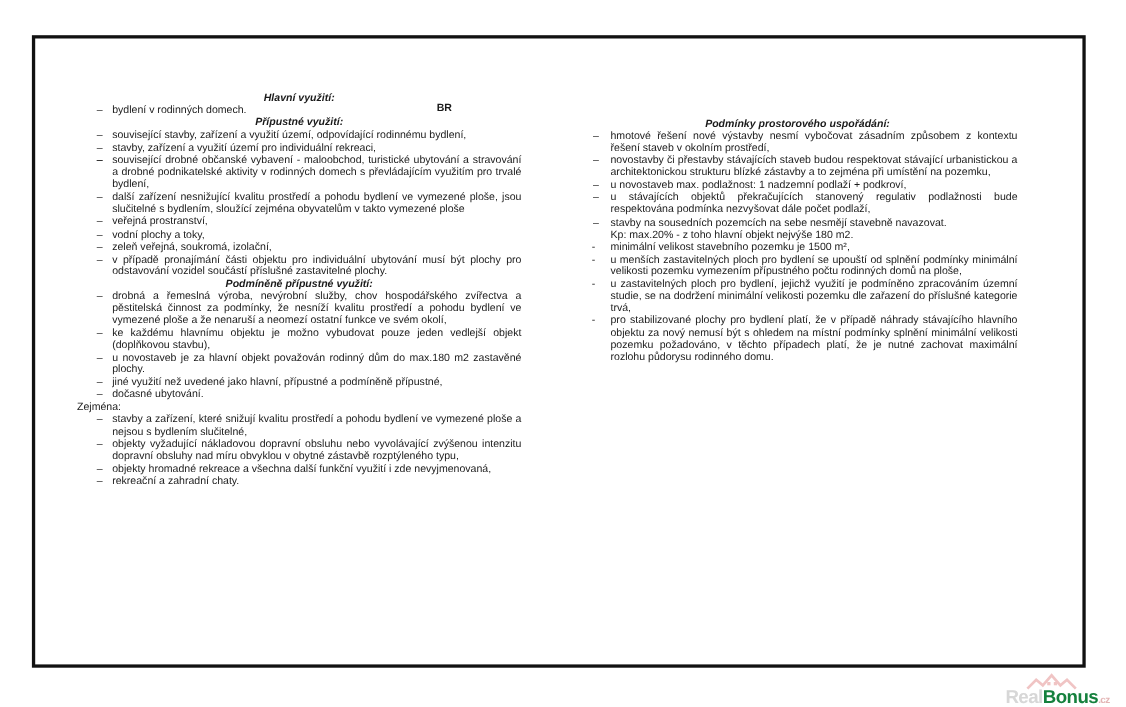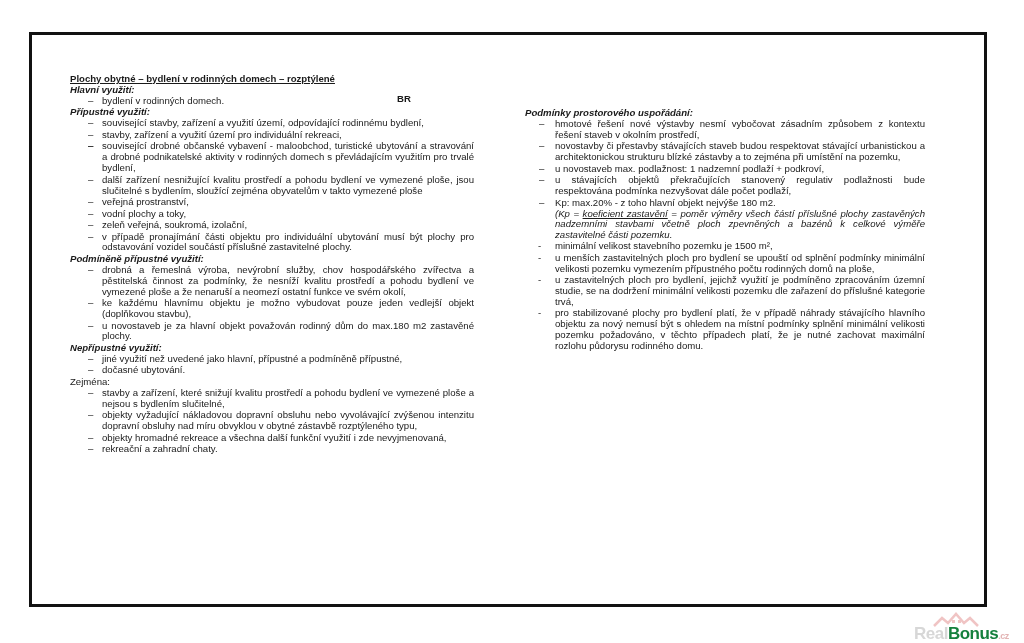--- a/index.html
+++ b/index.html
@@ -10,21 +10,21 @@
     .frame {
       position: absolute; left: 29px; top: 32px; width: 952px; height: 569px;
       border: 3px solid #111111; box-sizing: content-box;
     }
     .col { position: absolute; font-size: 9.6px; line-height: 10.9px; }
     .col-left { left: 70px; top: 74px; width: 404px; }
     .col-right { left: 525px; top: 108px; width: 400px; }
     .title-row { position: relative; font-weight: bold; height: 11px; }
     .title { text-decoration: underline; }
     .code { position: absolute; left: 327px; top: 0; margin-top: 20px; }
-    .hdr { font-weight: bold; font-style: italic; }
+    .hdr { font-weight: bold; font-style: italic; text-align: center; }
     .plain-hdr { }
     ul { list-style: none; margin: 0; padding: 0; }
     li { position: relative; padding-left: 32px; text-align: justify; margin-bottom: 0.6px; }
     li .dash { position: absolute; left: 18px; top: 0; }
     .col-right li { padding-left: 30px; }
     .col-right li .dash { left: 14px; }
     .col-right li.small-dash .dash { left: 13px; }
     .note { padding-left: 30px; text-align: justify; }
     .note-italic { padding-left: 30px; font-style: italic; text-align: justify; }
     .u { text-decoration: underline; }
@@ -38,21 +38,20 @@
     .wm-text .bonus { color: #15803d; }
     .wm-text .cz { font-size: 9px; font-weight: bold; color: #e3b4b4; }
   </style>
 </head>
 <body>
 
 <div class="frame"></div>
 
 <div class="col col-left">
   <div class="title-row">
-    <span class="title">Plochy obytné – bydlení v rodinných domech – rozptýlené</span>
     <span class="code">BR</span>
   </div>
 
   <div class="hdr">Hlavní využití:</div>
   <ul>
     <li><span class="dash">–</span><span>bydlení v rodinných domech.</span></li>
   </ul>
 
   <div class="hdr">Přípustné využití:</div>
   <ul>
@@ -67,21 +66,20 @@
     <li><span class="dash">–</span><span>v případě pronajímání části objektu pro individuální ubytování musí být plochy pro odstavování vozidel součástí příslušné zastavitelné plochy.</span></li>
   </ul>
 
   <div class="hdr">Podmíněně přípustné využití:</div>
   <ul>
     <li><span class="dash">–</span><span>drobná a řemeslná výroba, nevýrobní služby, chov hospodářského zvířectva a pěstitelská činnost za podmínky, že nesníží kvalitu prostředí a pohodu bydlení ve vymezené ploše a že nenaruší a neomezí ostatní funkce ve svém okolí,</span></li>
     <li><span class="dash">–</span><span>ke každému hlavnímu objektu je možno vybudovat pouze jeden vedlejší objekt (doplňkovou stavbu),</span></li>
     <li><span class="dash">–</span><span>u novostaveb je za hlavní objekt považován  rodinný dům do max.180 m2 zastavěné plochy.</span></li>
   </ul>
 
-  <div class="hdr">Nepřípustné využití:</div>
   <ul>
     <li><span class="dash">–</span><span>jiné využití než uvedené jako hlavní, přípustné a podmíněně přípustné,</span></li>
     <li><span class="dash">–</span><span>dočasné ubytování.</span></li>
   </ul>
 
   <div class="plain-hdr">Zejména:</div>
   <ul>
     <li><span class="dash">–</span><span>stavby a zařízení, které snižují kvalitu prostředí a pohodu bydlení ve vymezené ploše a nejsou s bydlením slučitelné,</span></li>
     <li><span class="dash">–</span><span>objekty vyžadující nákladovou dopravní obsluhu nebo vyvolávající zvýšenou intenzitu dopravní obsluhy nad míru obvyklou v obytné zástavbě rozptýleného typu,</span></li>
     <li><span class="dash">–</span><span>objekty hromadné rekreace a všechna další funkční využití i zde nevyjmenovaná,</span></li>
@@ -89,24 +87,23 @@
   </ul>
 </div>
 
 <div class="col col-right">
   <div class="hdr">Podmínky prostorového uspořádání:</div>
   <ul>
     <li><span class="dash">–</span><span>hmotové řešení nové výstavby nesmí vybočovat zásadním způsobem z kontextu řešení staveb v okolním prostředí,</span></li>
     <li><span class="dash">–</span><span>novostavby či přestavby stávajících staveb budou respektovat stávající urbanistickou a architektonickou strukturu blízké zástavby a to zejména při umístění na pozemku,</span></li>
     <li><span class="dash">–</span><span>u novostaveb max. podlažnost: 1 nadzemní podlaží + podkroví,</span></li>
     <li><span class="dash">–</span><span>u stávajících objektů překračujících stanovený regulativ podlažnosti bude respektována podmínka nezvyšovat dále počet podlaží,</span></li>
-    <li><span class="dash">–</span></li>
+    <li><span class="dash">–</span><span>stavby na sousedních pozemcích na sebe nesmějí stavebně navazovat.</span></li>
   </ul>
   <div class="note">Kp: max.20% - z toho hlavní objekt nejvýše 180 m2.</div>
-  <div class="note-italic"><span>(Kp = </span><span class="u">koeficient zastavění</span><span> = poměr výměry všech částí příslušné plochy zastavěných nadzemními stavbami včetně ploch zpevněných a bazénů k celkové výměře zastavitelné části pozemku.</span></div>
   <ul>
     <li class="small-dash"><span class="dash">-</span><span>minimální velikost stavebního pozemku je 1500 m²,</span></li>
     <li class="small-dash"><span class="dash">-</span><span>u menších zastavitelných ploch pro bydlení se upouští od splnění podmínky minimální velikosti pozemku vymezením přípustného počtu rodinných domů na ploše,</span></li>
     <li class="small-dash"><span class="dash">-</span><span>u zastavitelných ploch pro bydlení, jejichž využití je podmíněno zpracováním územní studie, se na dodržení minimální velikosti pozemku dle zařazení do příslušné kategorie trvá,</span></li>
     <li class="small-dash"><span class="dash">-</span><span>pro stabilizované plochy pro bydlení platí, že v případě náhrady stávajícího hlavního objektu za nový nemusí být s ohledem na místní podmínky splnění minimální velikosti  pozemku požadováno, v těchto případech platí, že je nutné zachovat maximální rozlohu půdorysu rodinného domu.</span></li>
   </ul>
 </div>
 
 <div class="watermark">
   <svg width="118" height="18" viewBox="0 0 118 18" style="position:absolute;left:0;top:0;">

